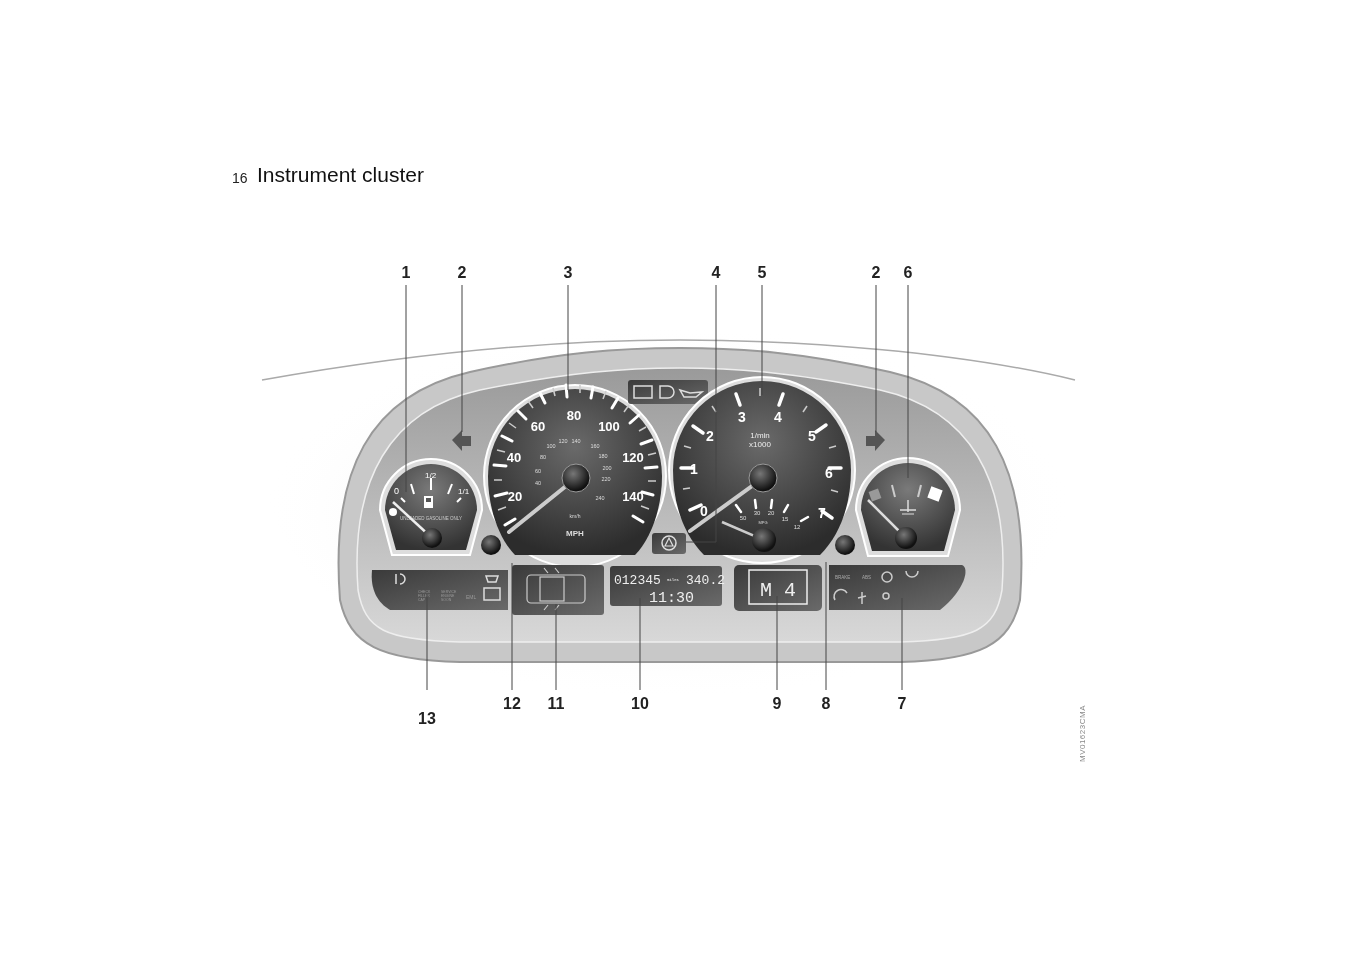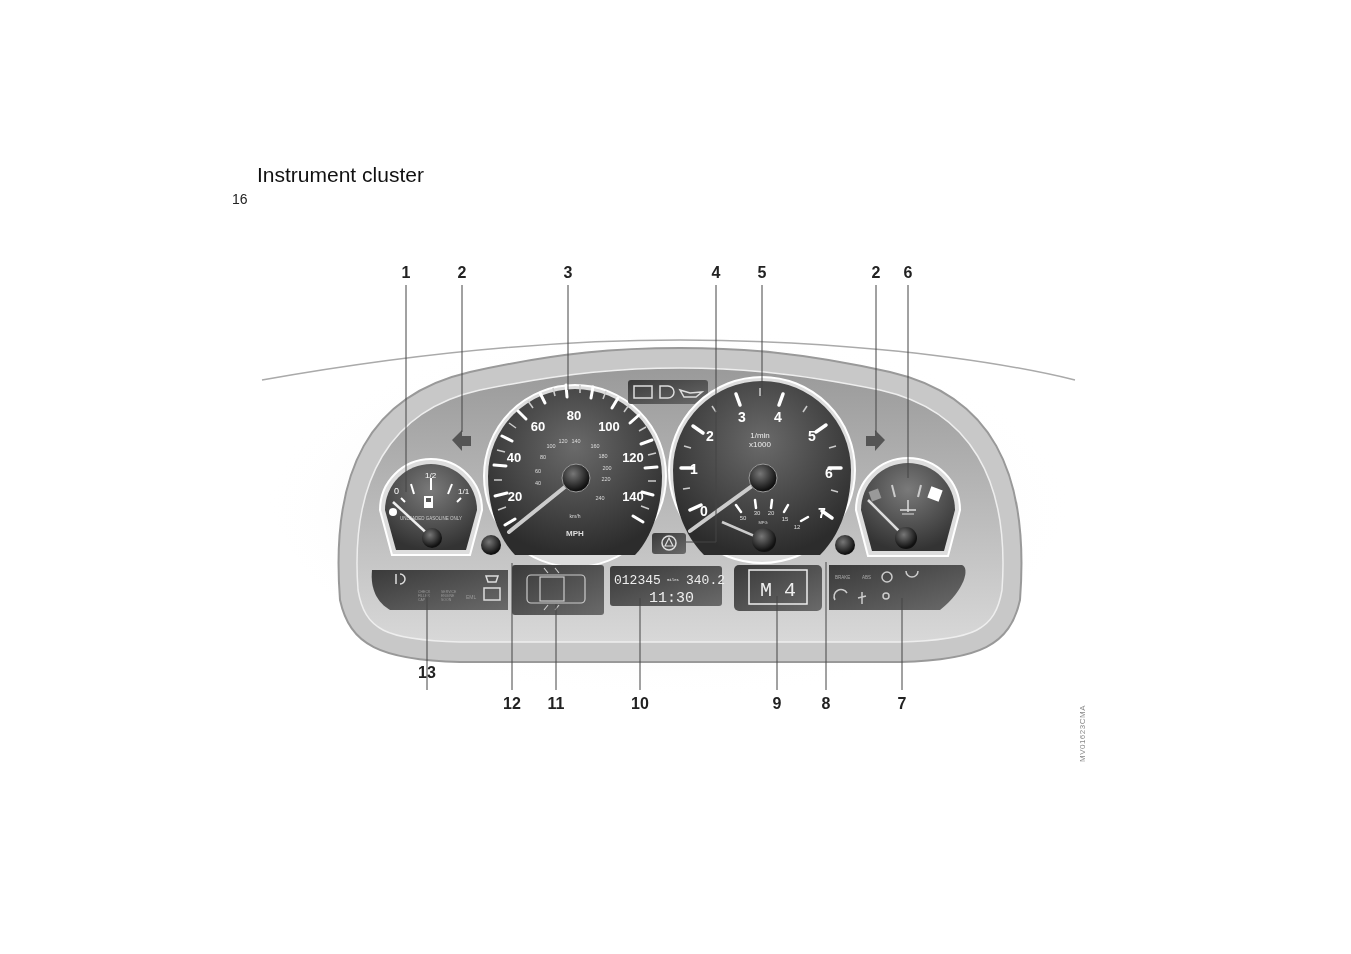--- a/index.html
+++ b/index.html
@@ -1,37 +1,37 @@
 <!DOCTYPE html>
 <html><head>
 <meta charset="utf-8">
 <style>
   html,body{margin:0;padding:0;background:#fff;}
   body{width:1351px;height:954px;position:relative;overflow:hidden;font-family:"Liberation Sans",sans-serif;color:#111;}
-  .page-num{position:absolute;left:232px;top:170px;font-size:14px;color:#222;margin-top:21px;}
+  .page-num{position:absolute;left:232px;top:170px;font-size:14px;color:#222;}
   .page-title{position:absolute;left:257px;top:163px;font-size:21px;font-weight:normal;color:#111;}
   .callout{position:absolute;font-size:16px;font-weight:bold;color:#222;transform:translateX(-50%);}
   svg.cluster{position:absolute;left:0;top:0;}
   .watermark{position:absolute;left:1078px;top:705px;font-size:8px;color:#888;writing-mode:vertical-rl;transform:rotate(180deg);letter-spacing:0.5px;}
 </style>
 </head>
 <body>
 
 <div class="page-num">16</div>
 <div class="page-title">Instrument cluster</div>
 
 <div class="callout" style="left:406px;top:264px;">1</div>
 <div class="callout" style="left:462px;top:264px;">2</div>
 <div class="callout" style="left:568px;top:264px;">3</div>
 <div class="callout" style="left:716px;top:264px;">4</div>
 <div class="callout" style="left:762px;top:264px;">5</div>
 <div class="callout" style="left:876px;top:264px;">2</div>
 <div class="callout" style="left:908px;top:264px;">6</div>
 
-<div class="callout" style="left:427px;top:664px;">13</div>
+<div class="callout" style="left:427px;top:710px;">13</div>
 <div class="callout" style="left:512px;top:695px;">12</div>
 <div class="callout" style="left:556px;top:695px;">11</div>
 <div class="callout" style="left:640px;top:695px;">10</div>
 <div class="callout" style="left:777px;top:695px;">9</div>
 <div class="callout" style="left:826px;top:695px;">8</div>
 <div class="callout" style="left:902px;top:695px;">7</div>
 
 <svg class="cluster" width="1351" height="954" viewBox="0 0 1351 954">
   <defs>
     <radialGradient id="dial" cx="50%" cy="35%" r="65%">

